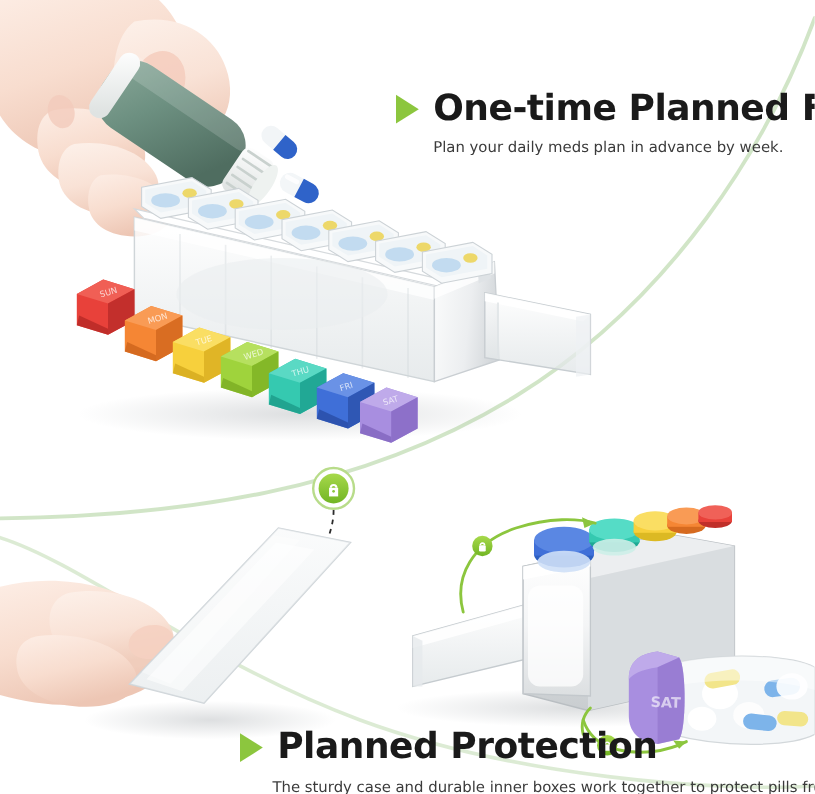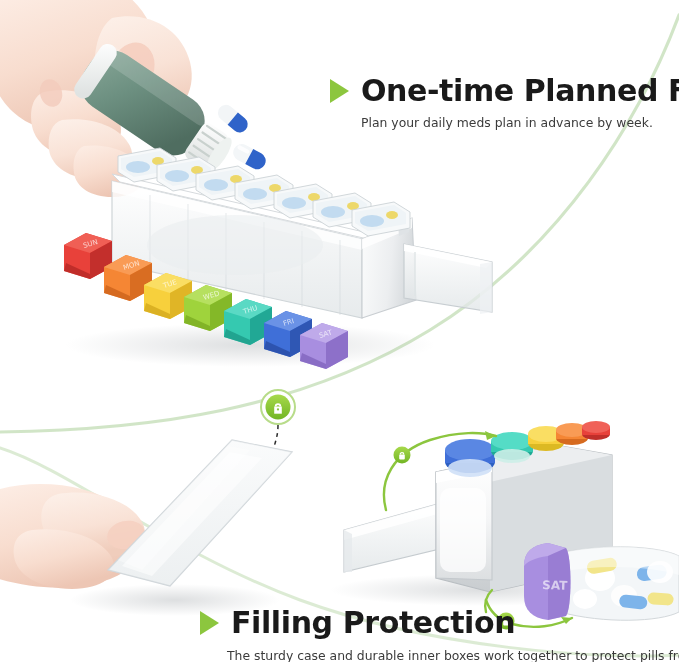--- a/index.html
+++ b/index.html
@@ -417,18 +417,18 @@
     <div class="headline-row">
       <div class="tri"></div>
       <div class="headline">One-time Planned Filling</div>
     </div>
     <div class="subline">Plan your daily meds plan in advance by week.</div>
   </div>
 
   <div class="headline-block" id="block-bottom">
     <div class="headline-row">
       <div class="tri"></div>
-      <div class="headline">Filling Protection</div>
+      <div class="headline">Planned Protection</div>
     </div>
     <div class="subline">The sturdy case and durable inner boxes work together to protect pills from spilling.</div>
   </div>
 
 </div>
 
 </body></html>

